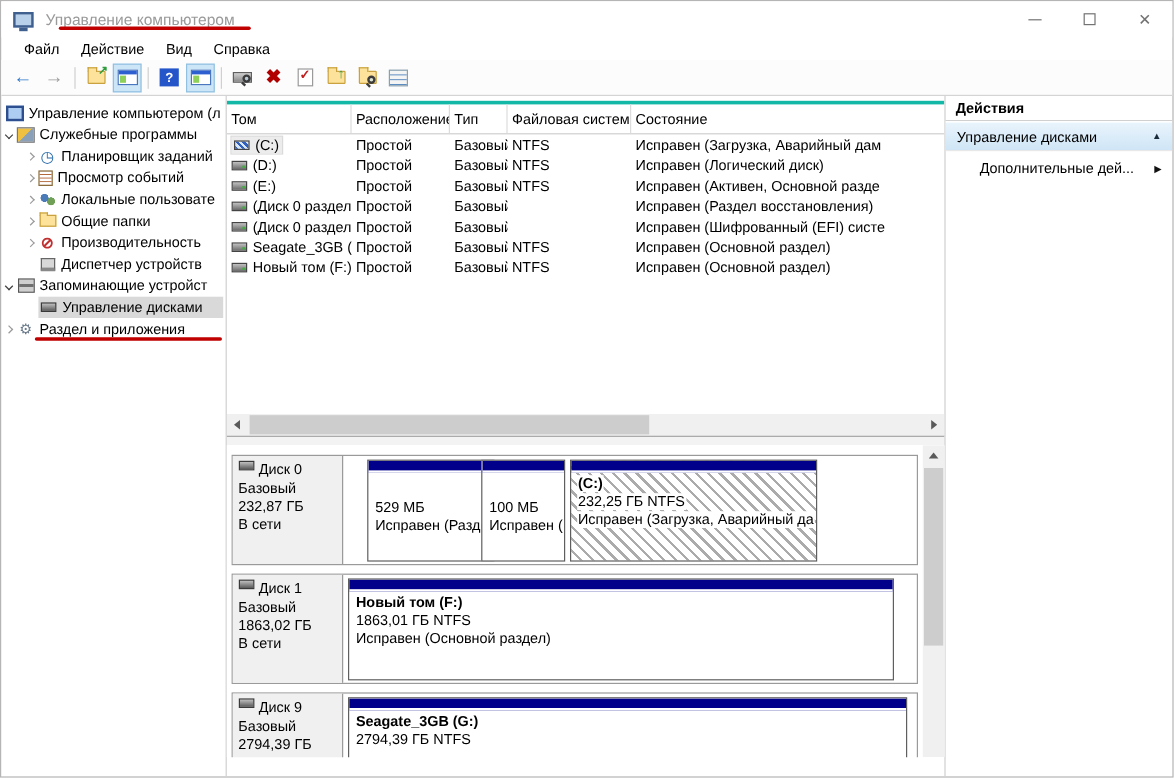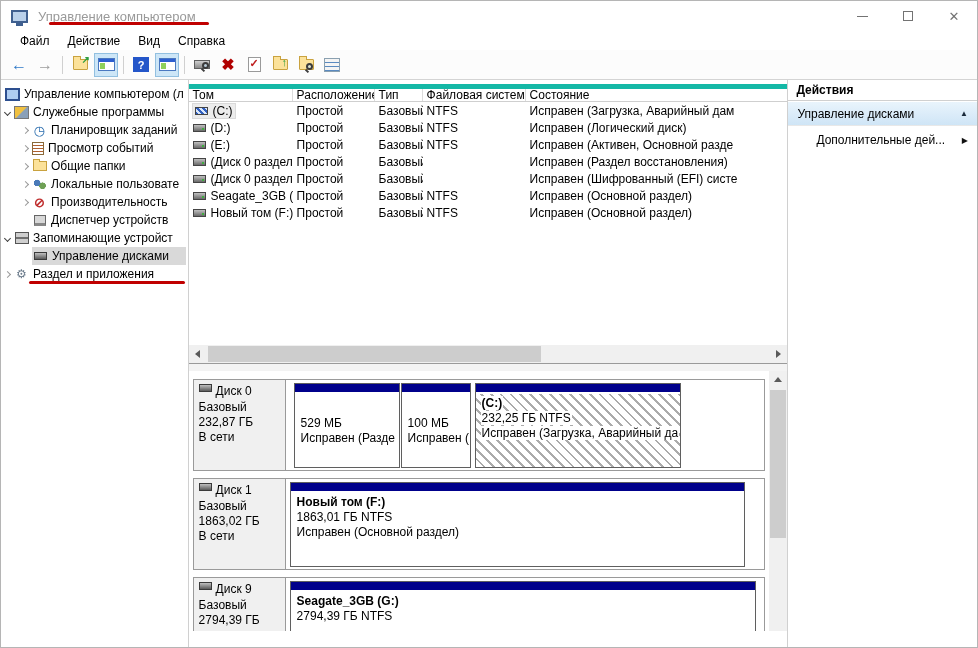--- a/index.html
+++ b/index.html
@@ -67,21 +67,21 @@
   .ic-device { width:12px; height:11px; background:#d8d8d8; border:1px solid #666; border-bottom:3px solid #888; }
   .ic-storage { width:14px; height:12px; background:linear-gradient(#cfcfcf 0 4px, #707070 4px 6px, #cfcfcf 6px 10px, #707070 10px 12px); border:1px solid #555; }
   .drive-glyph { width:13px; height:8px; background:linear-gradient(#bfbfbf,#5a5a5a); border:1px solid #3a3a3a; flex:none; }
   .ic-gear { color:#6a7a8a; font-size:12px; }
   .tree-sel-wrap { background:#d9d9d9; display:flex; align-items:center; flex:1; height:18px; padding-left:1px; }
   .red-underline-tree { position:absolute; left:28px; top:201px; width:156px; height:3px; background:#c00000; border-radius:2px; }
   
   .center { width:600px; display:flex; flex-direction:column; }
   .vol-wrap { height:283px; padding-top:4px; display:flex; flex-direction:column; overflow:hidden; }
   .vrow { display:flex; height:17px; align-items:center; }
-  .vol-header { height:18px; border-top:5px solid #14b8a6; border-bottom:1px solid #cfcfcf; }
+  .vol-header { height:28px; border-top:3px solid #14b8a6; border-bottom:1px solid #cfcfcf; }
   .vh-cell { height:100%; display:flex; align-items:center; padding:0 4px; border-right:1px solid #dcdcdc; white-space:nowrap; overflow:hidden; }
   .vc { height:100%; display:flex; align-items:center; padding:0 4px; white-space:nowrap; overflow:hidden; }
   .w-vol { width:104px; flex:none; } .w-lay { width:82px; flex:none; } .w-typ { width:48px; flex:none; }
   .w-fs  { width:103px; flex:none; } .w-st  { flex:1; }
   .vol-icon { width:13px; height:8px; margin-right:5px; flex:none; background:linear-gradient(#c0c0c0,#6a6a6a); border:1px solid #444; position:relative; }
   .vol-icon::after { content:""; position:absolute; right:1px; bottom:1px; width:2px; height:2px; background:#3fae3f; }
   .vol-icon.hatched { background:repeating-linear-gradient(45deg,#2f5fc0 0 2px,#d8e6fa 2px 4px); }
   .vol-icon.hatched::after { display:none; }
   .cell-hl { background:#ececec; outline:1px solid #dadada; }
   .vol-filler { flex:1; }
@@ -220,31 +220,31 @@
       <span class="chev">
           <i></i>
         </span>
       <span class="ti ic-events"></span>
       <span>Просмотр событий</span>
     </div>
     <div class="tree-item ind2">
       <span class="chev">
           <i></i>
         </span>
+      <span class="ti ic-users"></span>
+      <span>Локальные пользовате</span>
+    </div>
+    <div class="tree-item ind2">
+      <span class="chev">
+          <i></i>
+        </span>
       <span class="ti">
           <span class="tree-folder"></span>
         </span>
       <span>Общие папки</span>
-    </div>
-    <div class="tree-item ind2">
-      <span class="chev">
-          <i></i>
-        </span>
-      <span class="ti ic-users"></span>
-      <span>Локальные пользовате</span>
     </div>
     <div class="tree-item ind2">
       <span class="chev">
           <i></i>
         </span>
       <span class="ti ic-perf">⊘</span>
       <span>Производительность</span>
     </div>
     <div class="tree-item ind2">
       <span class="chev"></span>
@@ -385,21 +385,21 @@
         <div class="disk-label">
           <div class="dl-name">
               <span class="drive-glyph"></span>
               <span>Диск 0</span>
             </div>
           <div>Базовый</div>
           <div>232,87 ГБ</div>
           <div>В сети</div>
         </div>
         <div class="parts">
-          <div class="part" style="left:8px;width:106px;">
+          <div class="part" style="left:20px;width:106px;">
             <div class="band"></div>
             <div class="ptext centered">
               <div class="pline"><span>529 МБ</span></div>
               <div class="pline"><span>Исправен (Разде</span></div>
             </div>
           </div>
           <div class="part" style="left:115px;width:70px;">
             <div class="band"></div>
             <div class="ptext centered">
               <div class="pline"><span>100 МБ</span></div>

